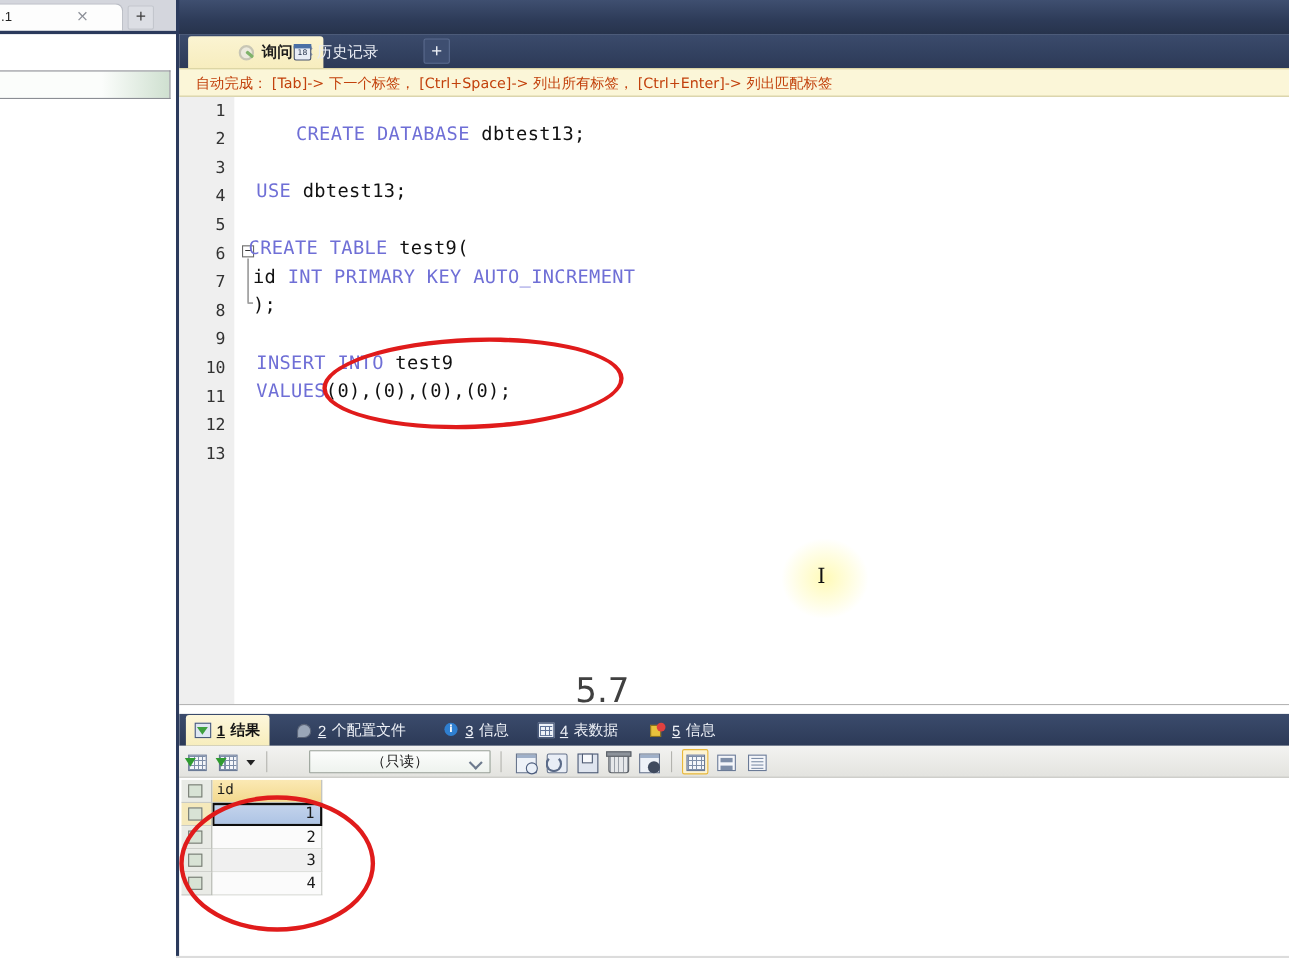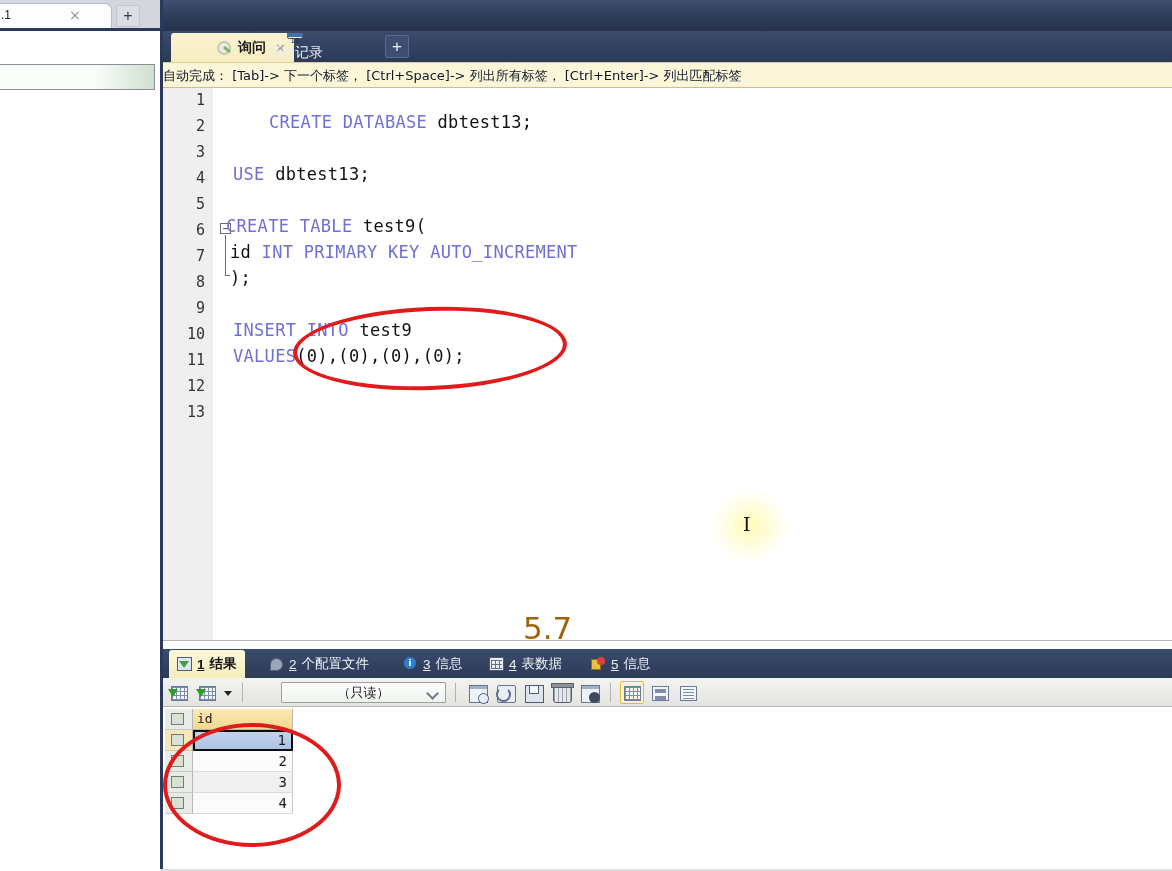--- a/index.html
+++ b/index.html
@@ -124,22 +124,22 @@
     color: #eef1f7; font-size: 17px; line-height: 21px; text-align: center;
     cursor: pointer;
   }
 
   
   .hintbar {
     position: absolute; left: 3px; top: 62px; width: 1009px; height: 26px;
     background: #fbf6d8;
     border-top: 1px solid #d8cf9a;
     border-bottom: 1px solid #c9c089;
-    font-size: 13px; color: #0f172a;
-    padding: 4px 0 0 0;
+    font-size: 13px; color: #c2410c;
+    padding: 4px 0 0 15px;
     white-space: nowrap;
     font-family: "DejaVu Sans", sans-serif;
   }
 
   
   .editor {
     position: absolute; left: 3px; top: 88px; width: 1009px; height: 552px;
     background: #ffffff; overflow: hidden;
   }
   .gutter {
@@ -169,21 +169,21 @@
   .code-line {
     position: absolute; left: 70px;
     font-family: "DejaVu Sans Mono", monospace;
     font-size: 17px; letter-spacing: 0.3px;
     white-space: pre; color: #111;
   }
   .kw { color: #6f6fd6; }
   .pl { color: #111; }
   .ann-57 {
     position: absolute; left: 360px; top: 522px;
-    font-size: 31px; color: #a16207;
+    font-size: 31px; color: #404040;
     font-family: "DejaVu Sans", sans-serif;
   }
   .cursor-glow {
     position: absolute; left: 548px; top: 402px; width: 78px; height: 72px;
     background: radial-gradient(ellipse at center, rgba(255,250,180,0.95) 0%, rgba(255,252,205,0.55) 45%, rgba(255,255,255,0) 72%);
     pointer-events: none;
   }
   .caret {
     position: absolute; left: 580px; top: 425px;
     font-size: 19px; color: #111; font-family: "DejaVu Serif", serif;
@@ -441,21 +441,21 @@
   <div class="app">
     <div class="app-titlebar"></div>
     <div class="app-frame-left"></div>
 
     <div class="tabbar">
       <div class="tab active" style="left:8px;">
         <span class="icon-query"></span>
         <span>询问</span>
         <span class="tab-close">×</span>
       </div>
-      <div class="tab inactive" style="left:96px;flex-direction:column;">
+      <div class="tab inactive" style="left:96px;">
         <span class="icon-cal">
           <span class="icon-cal-num">18</span>
         </span>
         <span>历史记录</span>
       </div>
       <div class="tab-plus" style="left:222px;">+</div>
     </div>
 
     <div class="hintbar">自动完成： [Tab]-&gt; 下一个标签， [Ctrl+Space]-&gt; 列出所有标签， [Ctrl+Enter]-&gt; 列出匹配标签</div>
 

